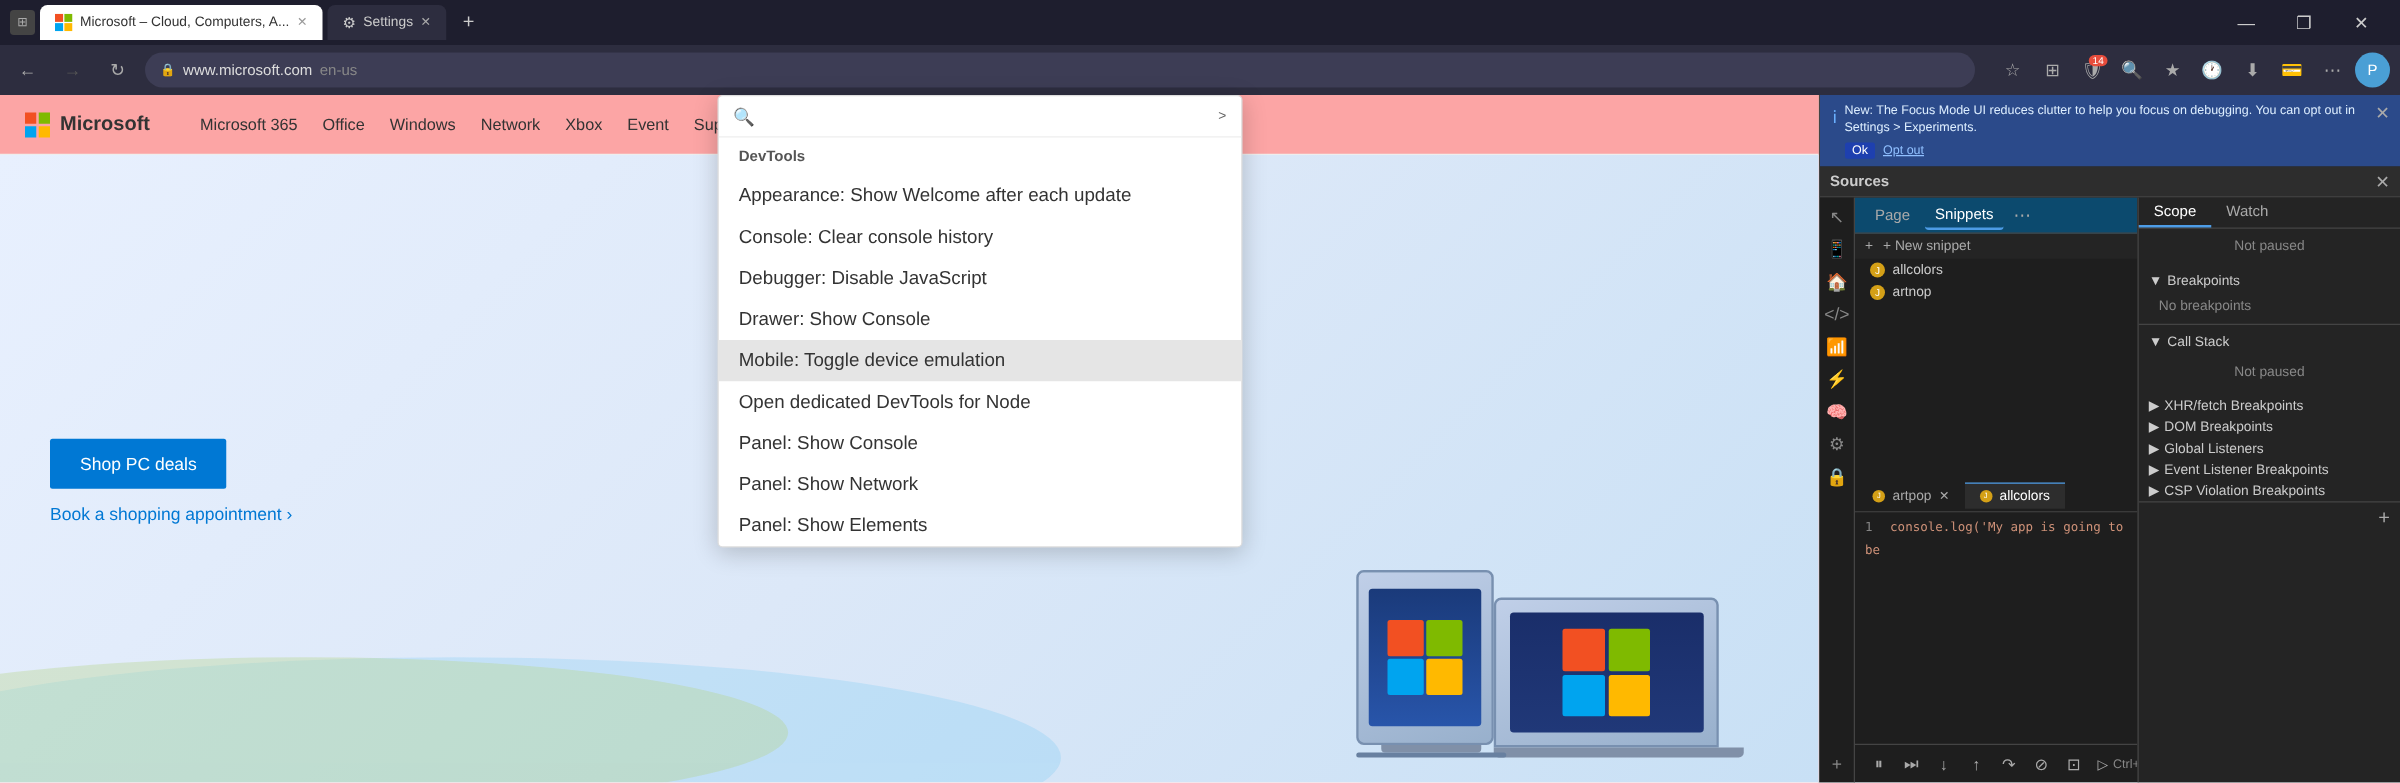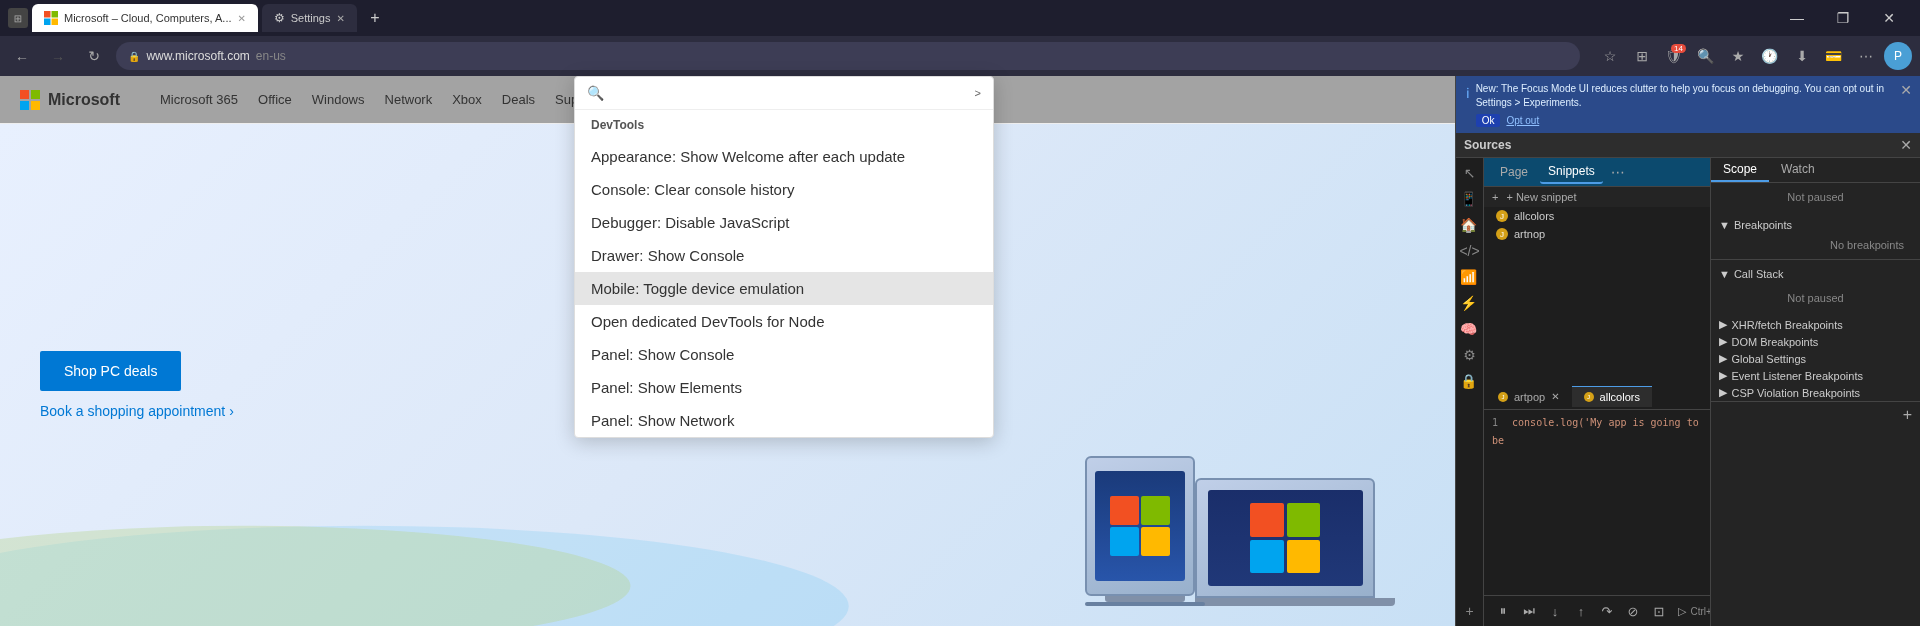--- a/index.html
+++ b/index.html
@@ -27,21 +27,21 @@
     .url-secure { color: #aaa; font-size: 10px; }
     .toolbar-icons { display: flex; align-items: center; gap: 4px; margin-left: 8px; }
     .toolbar-icon { width: 28px; height: 28px; display: flex; align-items: center; justify-content: center; color: #aaa; cursor: pointer; border-radius: 4px; font-size: 14px; position: relative; }
     .badge { position: absolute; top: 2px; right: 2px; background: #e74c3c; color: white; font-size: 8px; border-radius: 8px; padding: 0 3px; min-width: 14px; text-align: center; }
     .profile-btn { width: 28px; height: 28px; border-radius: 50%; background: #4a9fd5; display: flex; align-items: center; justify-content: center; color: white; font-size: 12px; cursor: pointer; }
 
     
     .main-area { display: flex; width: 100%; height: calc(626px - 76px); }
 
     
-    .ms-website { flex: 1; background: #a3a3a3; position: relative; overflow: hidden; }
+    .ms-website { flex: 1; background: #fca5a5; position: relative; overflow: hidden; }
     .ms-nav { display: flex; align-items: center; height: 48px; padding: 0 20px; gap: 20px; border-bottom: 1px solid #eee; }
     .ms-logo { display: flex; align-items: center; gap: 8px; }
     .ms-logo-squares { display: grid; grid-template-columns: 1fr 1fr; gap: 2px; width: 20px; height: 20px; }
     .ms-sq1 { background: #f25022; }
     .ms-sq2 { background: #7fba00; }
     .ms-sq3 { background: #00a4ef; }
     .ms-sq4 { background: #ffb900; }
     .ms-logo-text { font-size: 16px; font-weight: 600; color: #333; }
     .ms-nav-links { display: flex; gap: 20px; margin-left: 20px; }
     .ms-nav-link { color: #333; text-decoration: none; font-size: 13px; }
@@ -81,21 +81,21 @@
     .devtools-new-snippet { display: flex; align-items: center; padding: 4px 8px; color: #aaa; font-size: 11px; cursor: pointer; gap: 4px; }
     .code-line { color: #d4d4d4; font-family: monospace; font-size: 10px; line-height: 18px; padding: 0 8px; }
     .devtools-toolbar { display: flex; align-items: center; padding: 2px 8px; background: #2d2d2d; border-bottom: 1px solid #444; gap: 4px; }
     .devtools-toolbar-btn { color: #aaa; font-size: 13px; cursor: pointer; width: 22px; height: 22px; display: flex; align-items: center; justify-content: center; border-radius: 3px; }
     .scope-watch-tabs { display: flex; border-bottom: 1px solid #444; }
     .sw-tab { padding: 4px 12px; color: #aaa; font-size: 12px; cursor: pointer; }
     .sw-tab.active { color: #fff; border-bottom: 2px solid #4d9ce6; }
     .not-paused-text { color: #888; font-size: 11px; padding: 8px 12px; text-align: center; }
     .breakpoints-section { padding: 4px 0; }
     .bp-header { display: flex; align-items: center; padding: 4px 8px; color: #ccc; font-size: 11px; cursor: pointer; gap: 4px; }
-    .bp-content { padding: 4px 16px; color: #888; font-size: 11px; text-align: right; }
+    .bp-content { padding: 4px 16px; color: #888; font-size: 11px; }
     .callstack-section { padding: 4px 0; border-top: 1px solid #444; }
     .bp-item { display: flex; align-items: center; padding: 2px 8px; color: #ccc; font-size: 11px; gap: 4px; cursor: pointer; }
     .run-btn { display: flex; align-items: center; gap: 4px; color: #aaa; font-size: 11px; padding: 2px 8px; cursor: pointer; }
 
     .devtools-left-icons { width: 28px; background: #1e1e1e; display: flex; flex-direction: column; align-items: center; padding: 4px 0; gap: 4px; border-right: 1px solid #444; }
     .left-icon { width: 22px; height: 22px; display: flex; align-items: center; justify-content: center; color: #888; font-size: 14px; cursor: pointer; border-radius: 3px; }
     .left-icon.active { color: #4d9ce6; }
     .devtools-main { display: flex; flex-direction: column; flex: 1; overflow: hidden; }
 
     .hero-content { position: absolute; left: 40px; top: 50%; transform: translateY(-50%); z-index: 10; }
@@ -193,21 +193,21 @@
           <div class="ms-sq4"></div>
         </div>
         <span class="ms-logo-text">Microsoft</span>
       </div>
       <div class="ms-nav-links">
         <a class="ms-nav-link">Microsoft 365</a>
         <a class="ms-nav-link">Office</a>
         <a class="ms-nav-link">Windows</a>
         <a class="ms-nav-link">Network</a>
         <a class="ms-nav-link">Xbox</a>
-        <a class="ms-nav-link">Deals</a>
+        <a class="ms-nav-link">Event</a>
         <a class="ms-nav-link">Support</a>
       </div>
     </div>
 
     <div class="ms-hero">
       <div class="hero-bg"></div>
 
       <svg style="position:absolute;bottom:0;left:0;width:100%;height:60%;z-index:1;opacity:0.4;" viewBox="0 0 600 300" preserveAspectRatio="none">
         <ellipse cx="150" cy="280" rx="200" ry="80" fill="#00a4ef" opacity="0.3"></ellipse>
         <ellipse cx="100" cy="260" rx="160" ry="60" fill="#7fba00" opacity="0.4"></ellipse>
@@ -260,22 +260,22 @@
       <span class="dropdown-chevron">&gt;</span>
     </div>
     <div class="dropdown-item" style="font-weight:600;color:#555;font-size:12px;">DevTools</div>
     <div class="dropdown-item">Appearance: Show Welcome after each update</div>
     <div class="dropdown-item">Console: Clear console history</div>
     <div class="dropdown-item">Debugger: Disable JavaScript</div>
     <div class="dropdown-item">Drawer: Show Console</div>
     <div class="dropdown-item highlighted">Mobile: Toggle device emulation</div>
     <div class="dropdown-item">Open dedicated DevTools for Node</div>
     <div class="dropdown-item">Panel: Show Console</div>
+    <div class="dropdown-item">Panel: Show Network</div>
     <div class="dropdown-item">Panel: Show Elements</div>
-    <div class="dropdown-item">Panel: Show Network</div>
   </div>
 
   <div class="devtools-panel">
 
     <div class="devtools-info-bar">
       <span class="devtools-info-icon">ℹ</span>
       <div style="display:flex;flex-direction:column;gap:4px;flex:1;padding-right:20px;">
         <span style="font-size:10px;line-height:1.4;">New: The Focus Mode UI reduces clutter to help you focus on debugging. You can opt out in Settings &gt; Experiments.</span>
         <div style="display:flex;align-items:center;gap:6px;">
           <button class="devtools-ok-btn" style="background:#1e40af;color:white;border:none;padding:1px 6px;font-size:10px;cursor:pointer;border-radius:2px;">Ok</button>
@@ -395,21 +395,21 @@
           <span>XHR/fetch Breakpoints</span>
         </div>
 
         <div class="bp-item">
           <span>▶</span>
           <span>DOM Breakpoints</span>
         </div>
 
         <div class="bp-item">
           <span>▶</span>
-          <span>Global Settings</span>
+          <span>Global Listeners</span>
         </div>
 
         <div class="bp-item">
           <span>▶</span>
           <span>Event Listener Breakpoints</span>
         </div>
 
         <div class="bp-item">
           <span>▶</span>
           <span>CSP Violation Breakpoints</span>

